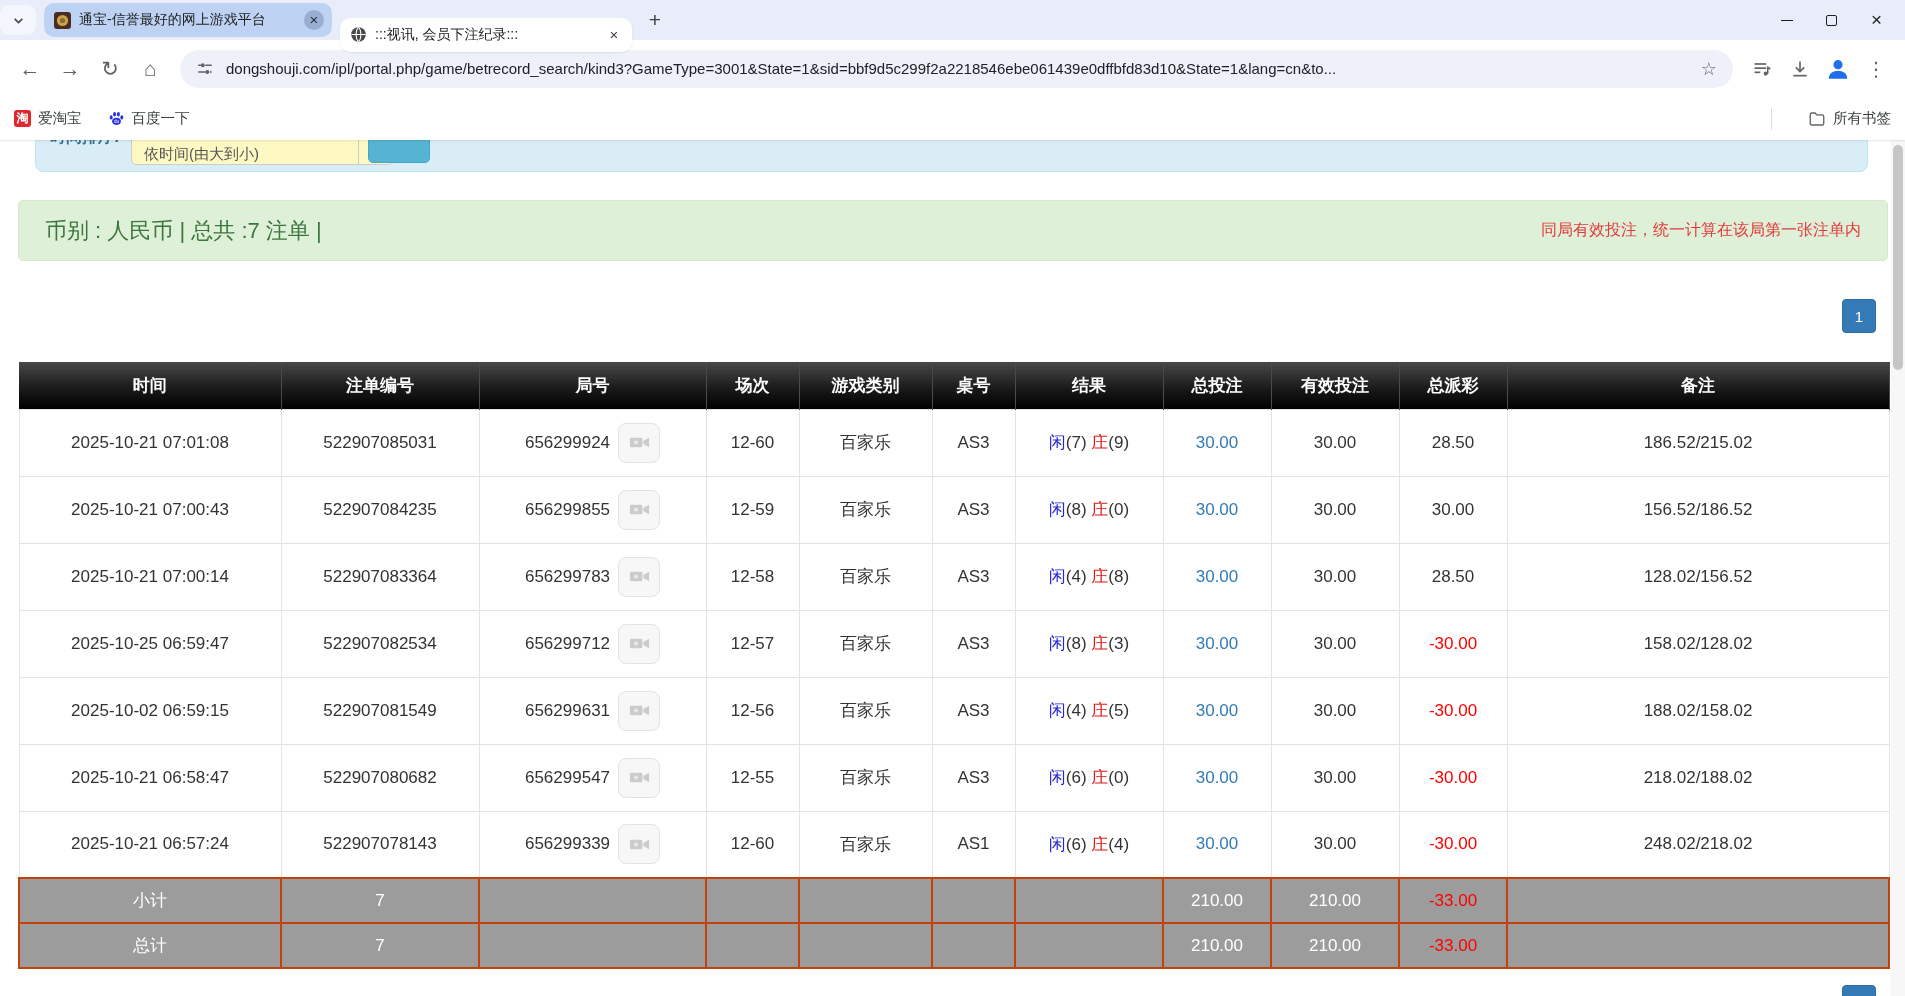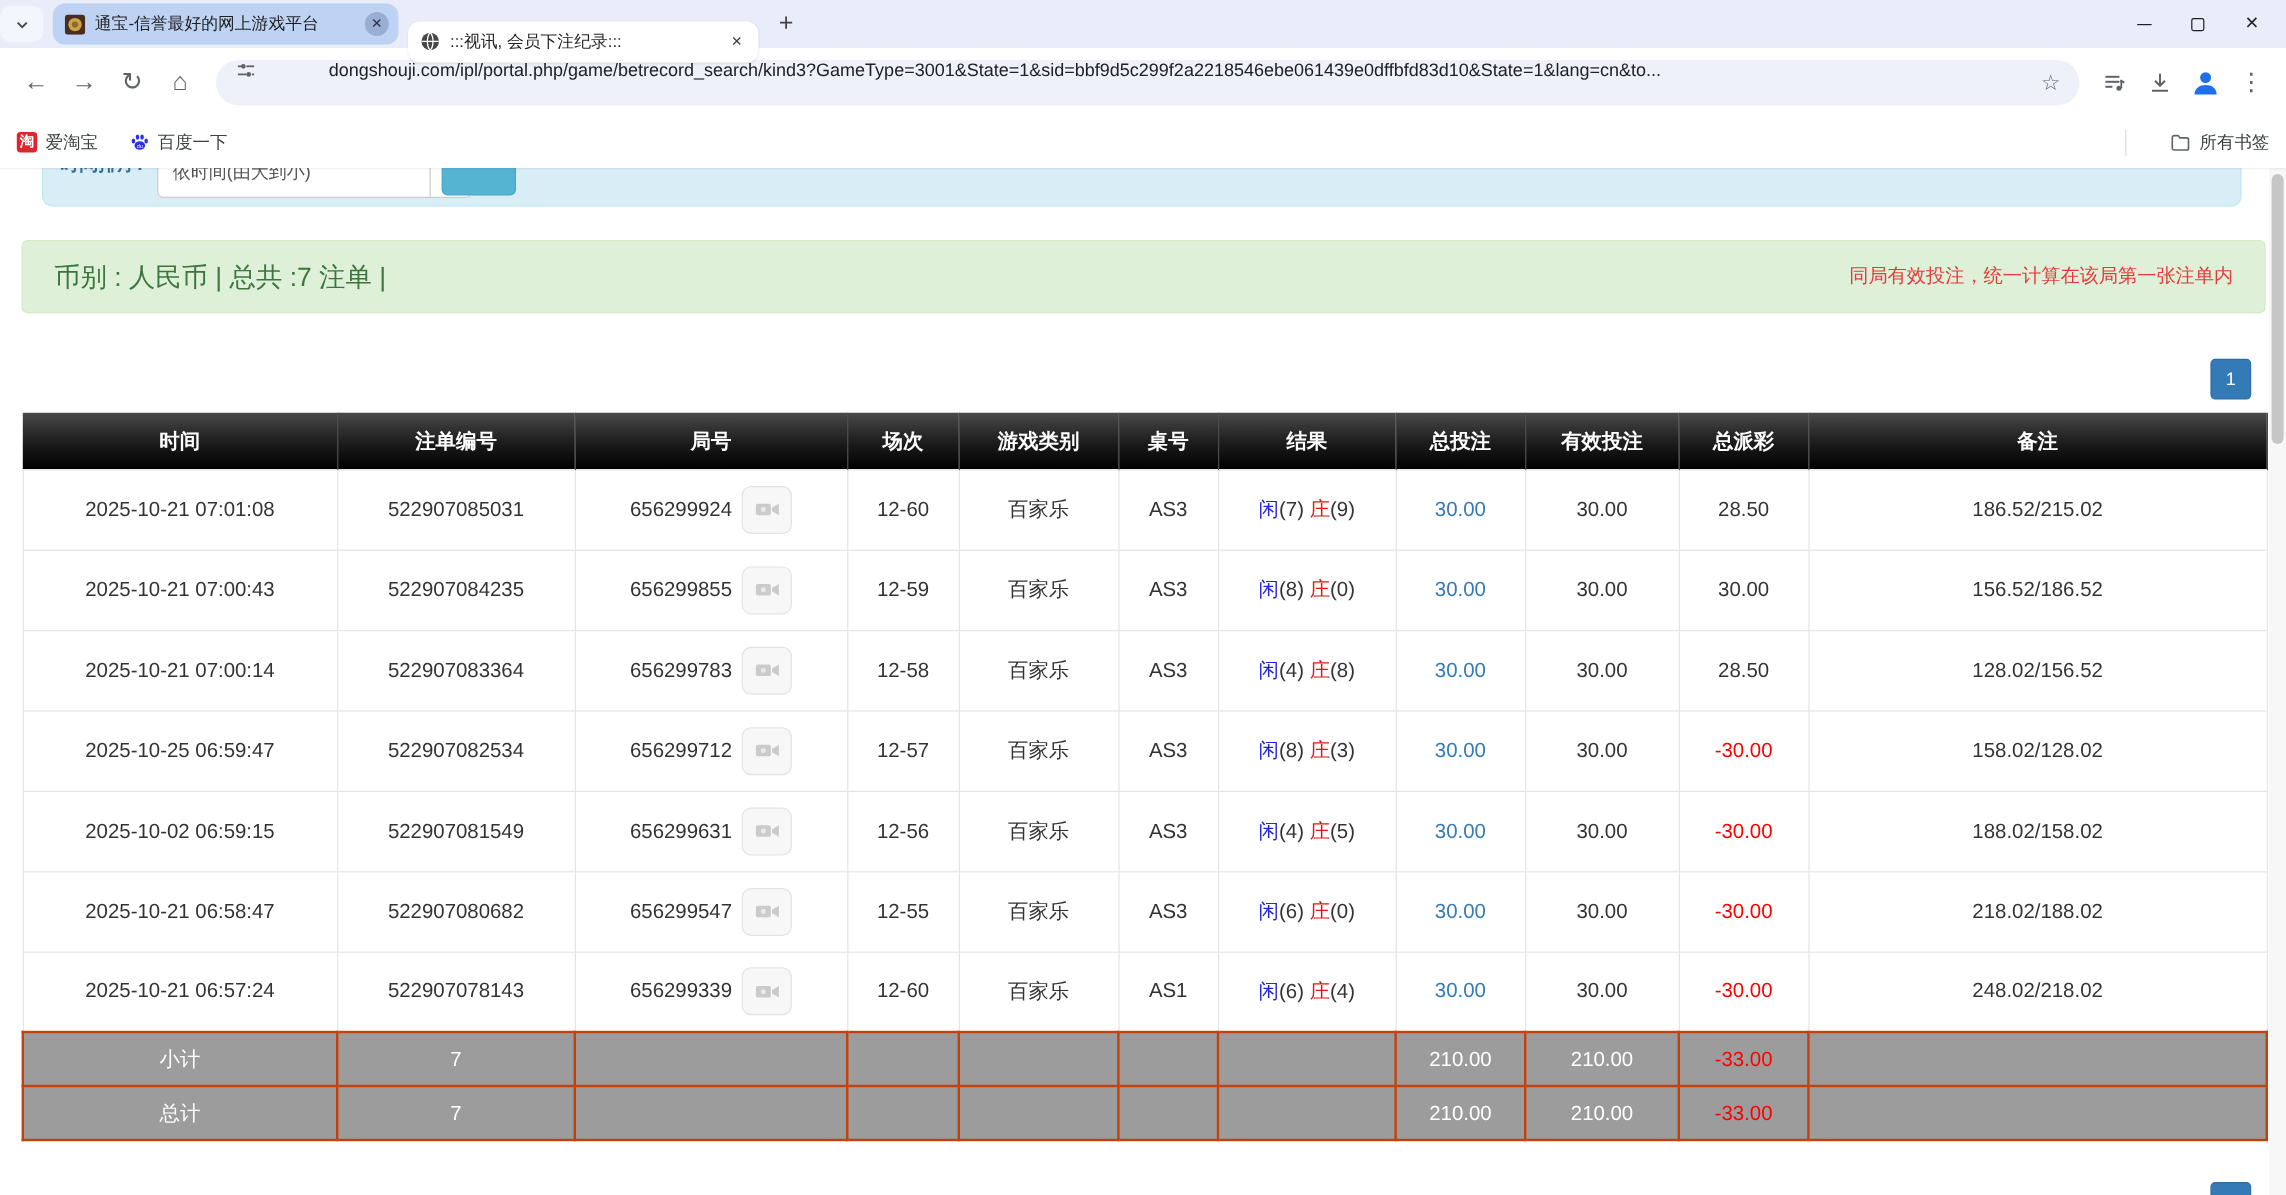--- a/index.html
+++ b/index.html
@@ -22,49 +22,49 @@
   .tab.inactive .tab-close{background:rgba(90,110,150,.35);color:#2a3140;}
   .favicon{width:17px;height:17px;flex:0 0 auto;}
   .new-tab{width:30px;height:30px;border:none;background:transparent;font-size:21px;color:#444;margin-left:8px;cursor:pointer;}
   .window-controls{position:absolute;right:6px;top:0;height:40px;display:flex;align-items:center;}
   .win-btn{width:45px;height:40px;border:none;background:transparent;color:#1f1f1f;display:flex;align-items:center;justify-content:center;cursor:pointer;font-size:15px;}
   .win-max span{display:block;width:11px;height:11px;border:1.4px solid #1f1f1f;border-radius:2px;}
   .win-min span{display:block;width:12px;height:0;border-top:1.6px solid #1f1f1f;}
 
   .toolbar{height:57px;background:#fff;display:flex;align-items:center;padding:0 10px;}
   .nav-btn{width:40px;height:40px;border:none;background:transparent;border-radius:50%;font-size:21px;color:#5f6368;cursor:pointer;}
-  .omnibox{flex:1;height:38px;background:#eef1f9;border-radius:19px;display:flex;padding:0 16px;margin:0 10px;min-width:0;gap:48px;}
+  .omnibox{flex:1;height:38px;background:#eef1f9;border-radius:19px;display:flex;align-items:center;padding:0 16px;margin:0 10px;min-width:0;}
   .omnibox .url{font-size:15px;color:#202124;white-space:nowrap;overflow:hidden;margin-left:12px;flex:1;}
   .star-btn{border:none;background:transparent;font-size:18px;color:#5f6368;cursor:pointer;margin-left:8px;}
   .tool-icon{width:38px;height:38px;border:none;background:transparent;display:flex;align-items:center;justify-content:center;cursor:pointer;color:#5f6368;font-size:20px;}
 
   .bookmarks-bar{height:43px;background:#fff;display:flex;align-items:center;padding:0 14px;box-shadow:0 1px 2px rgba(0,0,0,.10);position:relative;z-index:2;}
   .bookmark{display:flex;align-items:center;gap:7px;font-size:14.5px;color:#3c4043;margin-right:26px;cursor:pointer;background:transparent;border:none;}
   .taobao-badge{width:17px;height:17px;background:#e0262c;border-radius:3px;color:#fff;font-size:12px;line-height:17px;text-align:center;font-weight:bold;}
   .bm-right{margin-left:auto;display:flex;align-items:center;gap:26px;}
   .bm-divider{width:1px;height:22px;background:#dadce0;margin-right:10px;}
 
   
   .page{position:relative;height:856px;background:#fff;overflow:hidden;}
 
   .filter-panel{position:absolute;left:35px;width:1833px;top:-26px;height:58px;background:#d9edf7;border:1px solid #bce8f1;border-radius:8px;}
   .filter-label{position:absolute;left:14px;top:12px;color:#31708f;font-weight:bold;font-size:16px;}
-  .filter-select{position:absolute;left:95px;top:6px;width:262px;height:44px;background:#ffffff;border:1px solid #ccc;border-radius:5px;display:flex;align-items:center;cursor:pointer;}
+  .filter-select{position:absolute;left:95px;top:6px;width:262px;height:44px;background:#fef9c3;border:1px solid #ccc;border-radius:5px;display:flex;align-items:flex-end;cursor:pointer;}
   .filter-select .val{font-size:15px;color:#555;padding:0 12px;flex:1;white-space:nowrap;overflow:hidden;}
   .filter-select .caret{width:34px;height:100%;border-left:1px solid #ccc;display:flex;align-items:center;justify-content:center;color:#888;font-size:11px;}
   .filter-btn{position:absolute;left:332px;top:10px;width:62px;height:38px;background:#56b4d3;border:1px solid #46a6c6;border-radius:5px;cursor:pointer;}
 
   .summary-bar{position:absolute;left:18px;width:1870px;top:60px;height:61px;background:var(--green-bg);border:1px solid var(--green-border);border-radius:5px;display:flex;align-items:center;padding:0 26px;}
   .summary-left{color:var(--green-text);font-size:22px;text-align:center;}
   .summary-right{margin-left:auto;color:var(--notice);font-size:16px;}
 
   .pager-btn{position:absolute;top:159px;right:29px;width:34px;height:34px;background:var(--accent);border:1px solid #2e6da4;border-radius:4px;color:#fff;font-size:15px;cursor:pointer;}
   .pager-btn.bottom{top:845px;height:30px;}
 
-  table.bet{position:absolute;top:204px;left:18px;width:1870px;border-collapse:collapse;table-layout:fixed;font-size:17px;color:#333;}
+  table.bet{position:absolute;top:222px;left:18px;width:1870px;border-collapse:collapse;table-layout:fixed;font-size:17px;color:#333;}
   table.bet th{height:47px;background:linear-gradient(#494949,#1b1b1b 55%,#000);color:#fff;font-weight:bold;font-size:17px;border-right:1px solid #4a4a4a;}
   table.bet td{height:67px;text-align:center;border:1px solid #e4e4e4;background:#fff;}
   table.bet tfoot td{height:45px;background:var(--footer-gray);color:#fff;border:2px solid #c2410c;font-size:17px;}
   .link{color:var(--accent);cursor:pointer;}
   .neg{color:var(--neg) !important;}
   .res-p{color:var(--player);}
   .res-b{color:var(--banker);}
   .video-btn{display:inline-flex;align-items:center;justify-content:center;width:42px;height:40px;margin-left:8px;background:#f7f7f7;border:1px solid #e3e3e3;border-radius:8px;vertical-align:middle;cursor:pointer;}
   .round-num{vertical-align:middle;}
 

